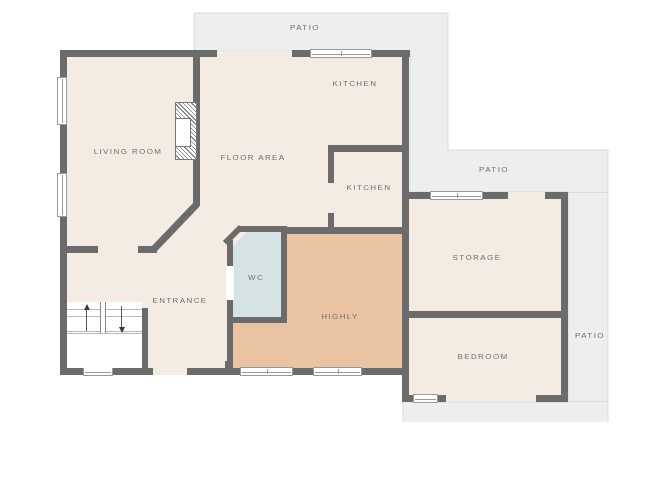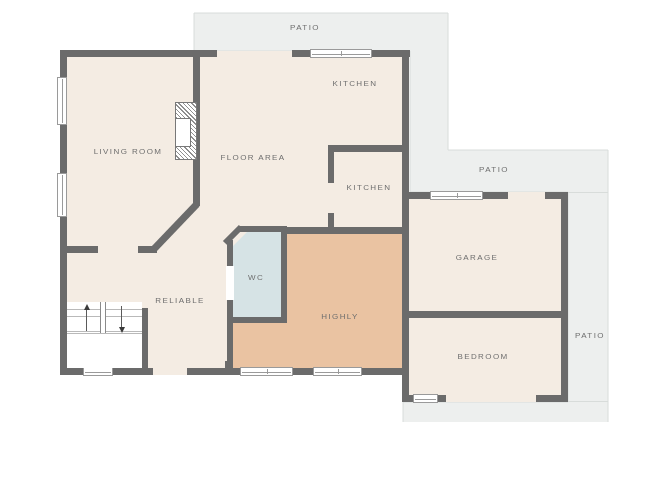--- a/index.html
+++ b/index.html
@@ -131,21 +131,21 @@
     <div class="tri down" style="left:51.5px;top:25px"></div>
   </div>
 
   <div class="label" style="left:305px;top:27px">PATIO</div>
   <div class="label" style="left:355px;top:83px">KITCHEN</div>
   <div class="label" style="left:128px;top:151px">LIVING ROOM</div>
   <div class="label" style="left:253px;top:157px">FLOOR AREA</div>
   <div class="label" style="left:369px;top:187px">KITCHEN</div>
   <div class="label" style="left:494px;top:169px">PATIO</div>
   <div class="label" style="left:256px;top:277px">WC</div>
-  <div class="label" style="left:180px;top:300px">RELIABLE</div>
+  <div class="label" style="left:180px;top:300px">ENTRANCE</div>
   <div class="label" style="left:340px;top:316px">HIGHLY</div>
-  <div class="label" style="left:477px;top:257px">GARAGE</div>
+  <div class="label" style="left:477px;top:257px">STORAGE</div>
   <div class="label" style="left:483px;top:356px">BEDROOM</div>
   <div class="label" style="left:590px;top:335px">PATIO</div>
 
   <div class="footer">FLOOR PLAN CREATED BY CUBICASA APP. MEASUREMENTS DEEMED HIGHLY RELIABLE BUT NOT GUARANTEED.</div>
 
 </div>
 
 </body></html>

